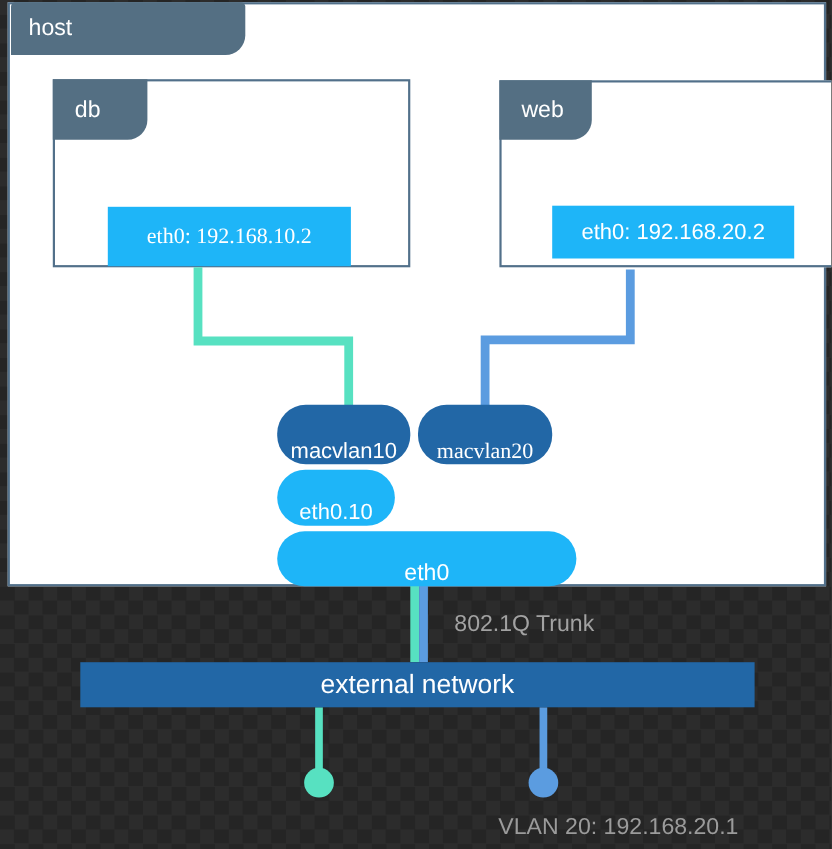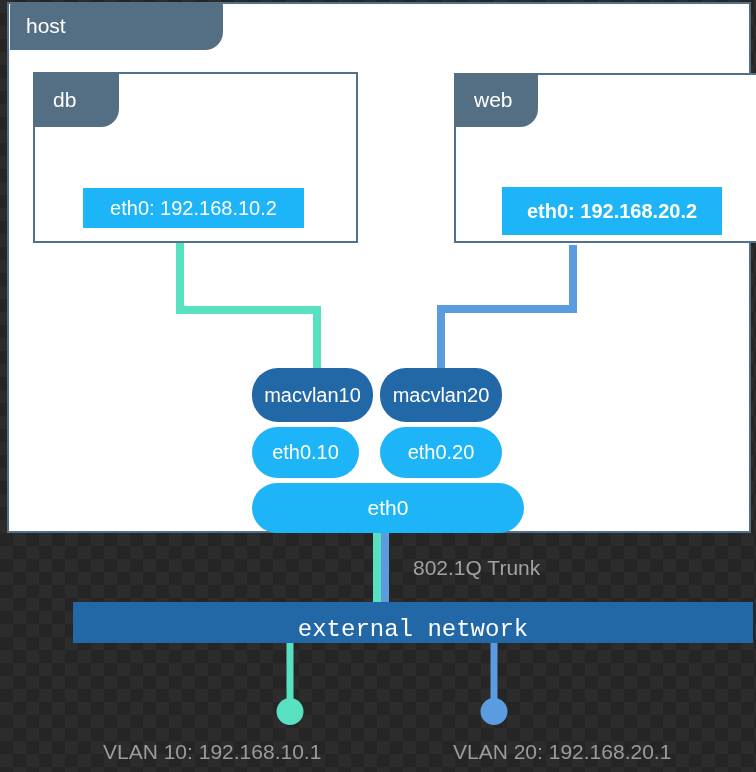--- a/index.html
+++ b/index.html
@@ -25,60 +25,60 @@
   }
   .host-tab{
     position:absolute;left:10px;top:2px;width:213px;height:48px;
     background:var(--slate);border-radius:4px 4px 18px 0;z-index:2;
     display:flex;align-items:center;padding-left:16px;
     color:var(--white-text);font-size:21px;
   }
   .ctr-box{
     position:absolute;background:#ffffff;border:2px solid var(--slate-border);z-index:2;
   }
-  .ctr-box.db{left:33px;top:72px;width:325px;height:171px;}
+  .ctr-box.db{left:48px;top:72px;width:325px;height:171px;}
   .ctr-box.web{left:410px;top:73px;width:312px;height:170px;margin-left:44px;}
   .ctr-tab{
     position:absolute;left:-2px;top:-2px;height:55px;
     background:var(--slate);border-radius:0 0 18px 0;
     display:flex;align-items:center;padding-left:20px;
     color:var(--white-text);font-size:21px;
   }
   .ctr-tab.db{width:86px;}
   .ctr-tab.web{width:84px;height:54px;}
   .if-badge{
     position:absolute;background:var(--bright-blue);color:var(--white-text);
     display:flex;align-items:center;justify-content:center;font-size:20px;
   }
-  .if-badge.db{left:48px;top:114px;width:221px;height:40px;}
-  .if-badge.web{left:46px;top:112px;width:220px;height:48px;font-weight:bold;}
+  .if-badge.db{left:48px;top:114px;width:221px;height:54px;font-family:Liberation Serif, serif;}
+  .if-badge.web{left:46px;top:112px;width:220px;height:48px;}
   svg.edges{position:absolute;left:0;top:0;z-index:3;pointer-events:none;}
   .edge-teal{stroke:var(--teal);fill:none;}
   .edge-blue{stroke:var(--link-blue);fill:none;}
   .dot-teal{fill:var(--teal);}
   .dot-blue{fill:var(--link-blue);}
   .node{
     position:absolute;z-index:4;color:var(--white-text);
-    display:flex;align-items:center;justify-content:center;font-size:20px;border-radius:26px;
+    display:flex;align-items:flex-end;justify-content:center;font-size:20px;border-radius:26px;
   }
   .node.dark{background:var(--dark-blue);}
   .node.bright{background:var(--bright-blue);}
   .node.macvlan10{left:252px;top:368px;width:121px;height:54px;}
-  .node.macvlan20{left:380px;top:368px;width:122px;height:54px;}
+  .node.macvlan20{left:380px;top:368px;width:122px;height:54px;font-family:Liberation Serif, serif;}
   .node.eth010{left:252px;top:427px;width:107px;height:51px;}
   .node.eth020{left:380px;top:427px;width:122px;height:51px;}
   .node.eth0{left:252px;top:483px;width:272px;height:50px;font-size:21px;}
   .trunk-label{
     position:absolute;left:413px;top:556px;z-index:4;
     color:var(--muted-text);font-size:21px;
   }
   .ext-bar{
-    position:absolute;left:73px;top:602px;width:680px;height:41px;z-index:4;
+    position:absolute;left:73px;top:602px;width:613px;height:41px;z-index:4;
     background:var(--dark-blue);color:var(--white-text);
-    display:flex;align-items:flex-end;justify-content:center;font-size:24px;font-family:Liberation Mono, monospace;
+    display:flex;align-items:center;justify-content:center;font-size:24px;
   }
   .vlan-label{
     position:absolute;top:740px;z-index:4;color:#9b9b9b;font-size:21px;white-space:nowrap;
   }
   .vlan-label.v10{left:103px;}
   .vlan-label.v20{left:453px;text-align:center;}
 </style>
 </head>
 <body>
 
@@ -120,29 +120,25 @@
 
   <div class="node dark macvlan10">
     <span>macvlan10</span>
   </div>
   <div class="node dark macvlan20">
     <span>macvlan20</span>
   </div>
   <div class="node bright eth010">
     <span>eth0.10</span>
   </div>
-  <div class="node bright eth020">
-    <span>eth0.20</span>
-  </div>
   <div class="node bright eth0">
     <span>eth0</span>
   </div>
 
   <div class="trunk-label">802.1Q Trunk</div>
 
   <div class="ext-bar">
     <span>external network</span>
   </div>
 
-  <div class="vlan-label v10">VLAN 10: 192.168.10.1</div>
   <div class="vlan-label v20">VLAN 20: 192.168.20.1</div>
 
 </div>
 
 </body></html>

